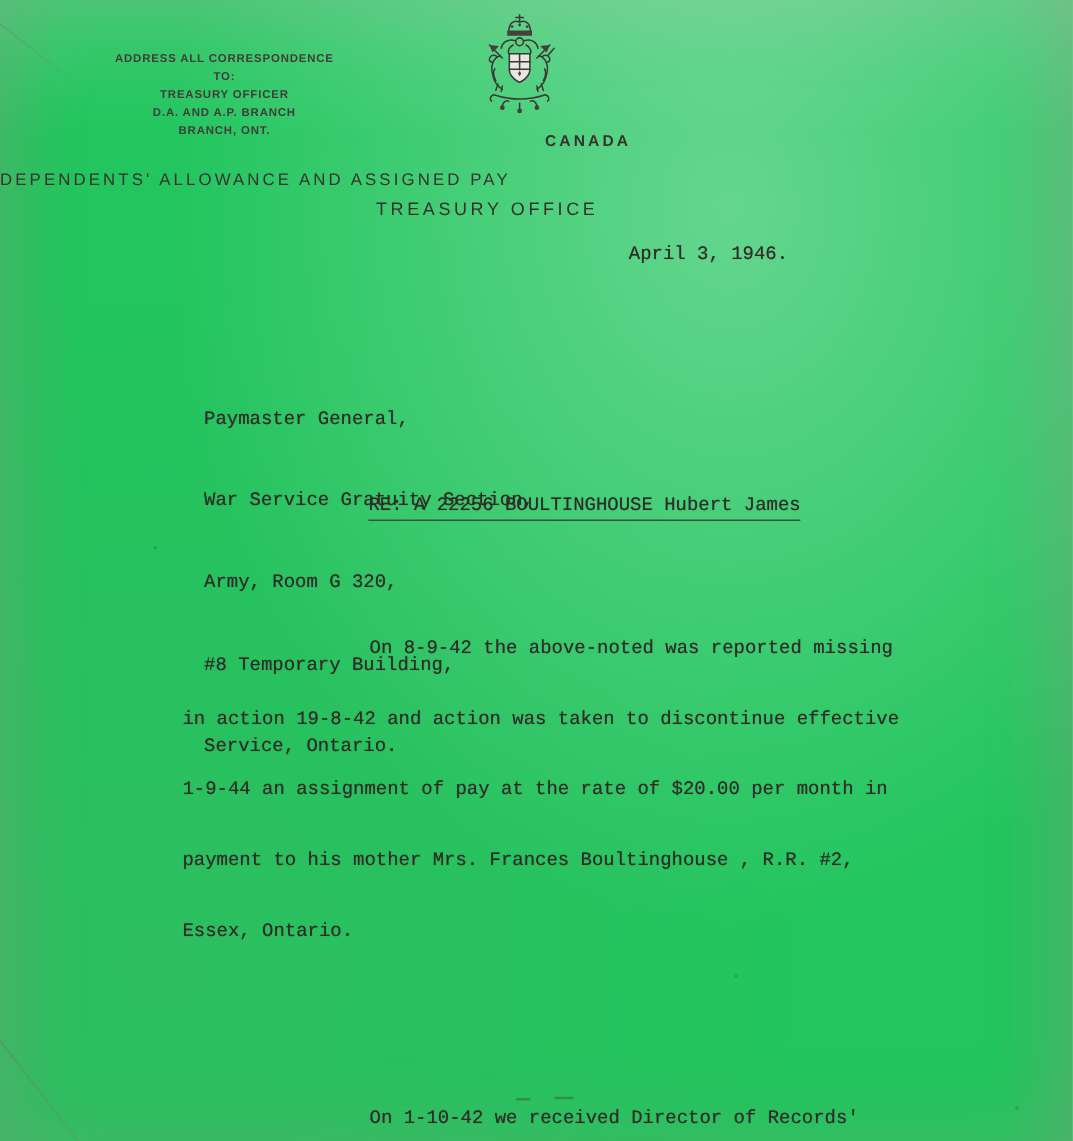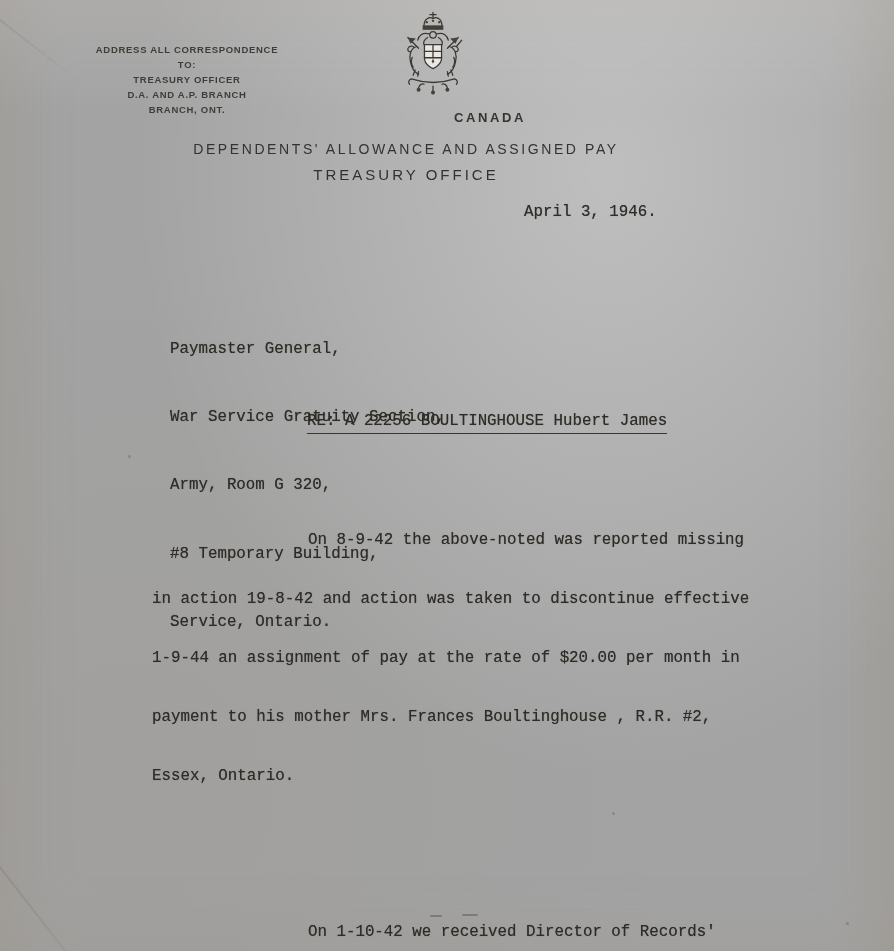--- a/index.html
+++ b/index.html
@@ -1,21 +1,21 @@
 <!DOCTYPE html>
 <html><head>
 <meta charset="utf-8">
 <style>
   * { margin:0; padding:0; box-sizing:border-box; }
   html,body { width:894px; height:951px; }
   body { font-family:"Liberation Mono","DejaVu Sans Mono",monospace; }
 
   .page {
     position:relative; width:894px; height:951px;
-    background:#a3a3a3; overflow:hidden;
+    background:#22c55e; overflow:hidden;
     color:#2f2c27;
     box-shadow: inset 0 0 70px rgba(158,148,132,0.28);
   }
   .texture {
     position:absolute; inset:0; pointer-events:none;
     background:
       radial-gradient(ellipse at 68% 18%, rgba(255,255,255,0.30), rgba(255,255,255,0) 55%),
       radial-gradient(ellipse at 15% 85%, rgba(140,130,115,0.10), rgba(140,130,115,0) 50%),
       linear-gradient(to right, rgba(150,140,124,0.10), rgba(150,140,124,0) 7%, rgba(150,140,124,0) 93%, rgba(150,140,124,0.16)),
       linear-gradient(to bottom, rgba(255,255,255,0.12), rgba(255,255,255,0) 12%);
@@ -38,21 +38,21 @@
     position:absolute; left:91px; top:42px; width:192px;
     text-align:center; font-size:9.5px; line-height:15px;
     letter-spacing:0.7px; color:#403d38; font-weight:bold;
   }
   .arms { position:absolute; left:397px; top:8px; width:72px; height:95px; }
   .canada {
     position:absolute; left:376px; top:110px; width:150px; text-align:right;
     font-size:13px; font-weight:bold; letter-spacing:2.6px; color:#37342f;
   }
   .title1 {
-    position:absolute; left:0; top:141px; width:812px; text-align:center;
+    position:absolute; left:0; top:141px; width:812px; text-align:left;
     font-size:14px; font-weight:500; letter-spacing:2.6px; color:#353230;
   }
   .title2 {
     position:absolute; left:0; top:166px; width:812px; text-align:center;
     font-size:15px; font-weight:500; letter-spacing:3px; color:#34312d;
   }
 
   
   .tw { font-size:15.8px; white-space:pre; color:#2f2c27; text-shadow:0 0 0.7px rgba(47,44,39,0.65); }
   .date { position:absolute; left:492px; top:203px;margin-left:32px; }

